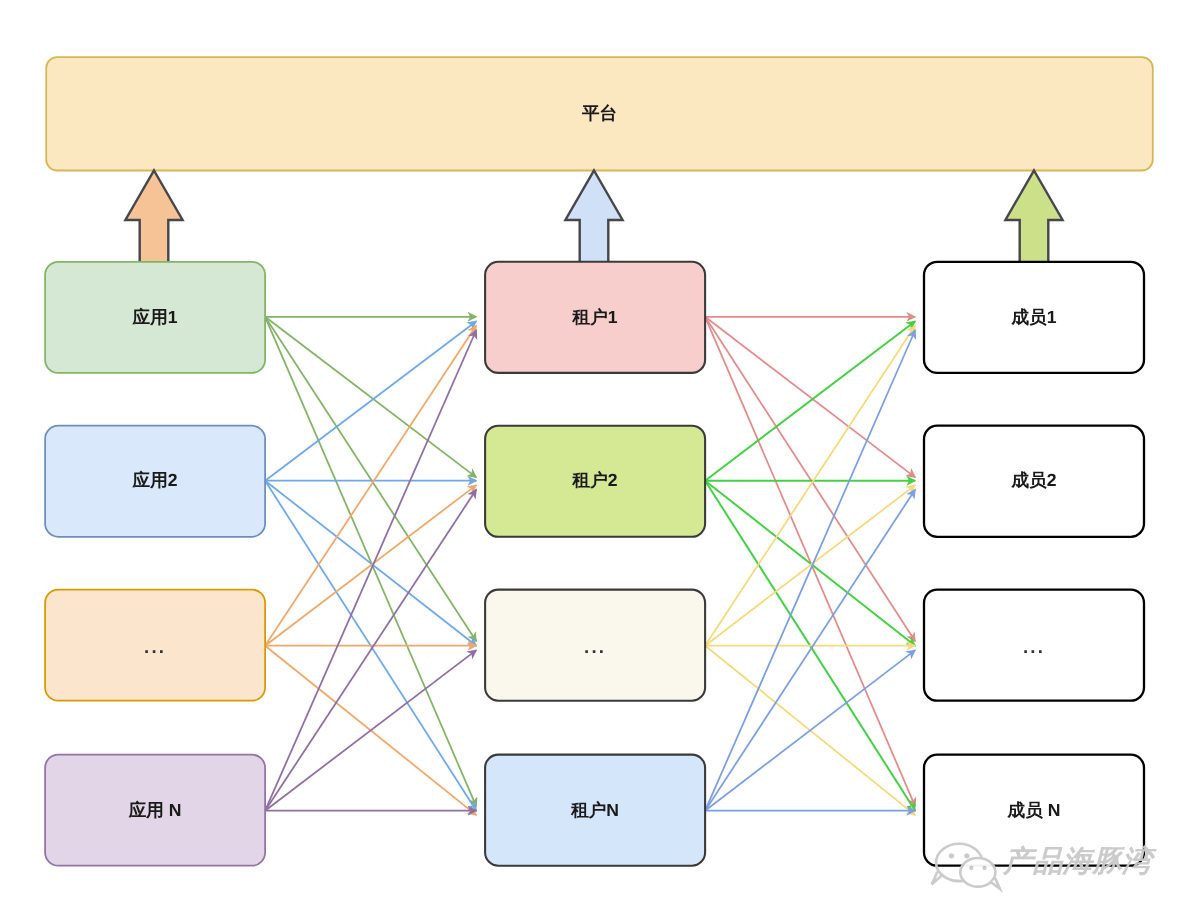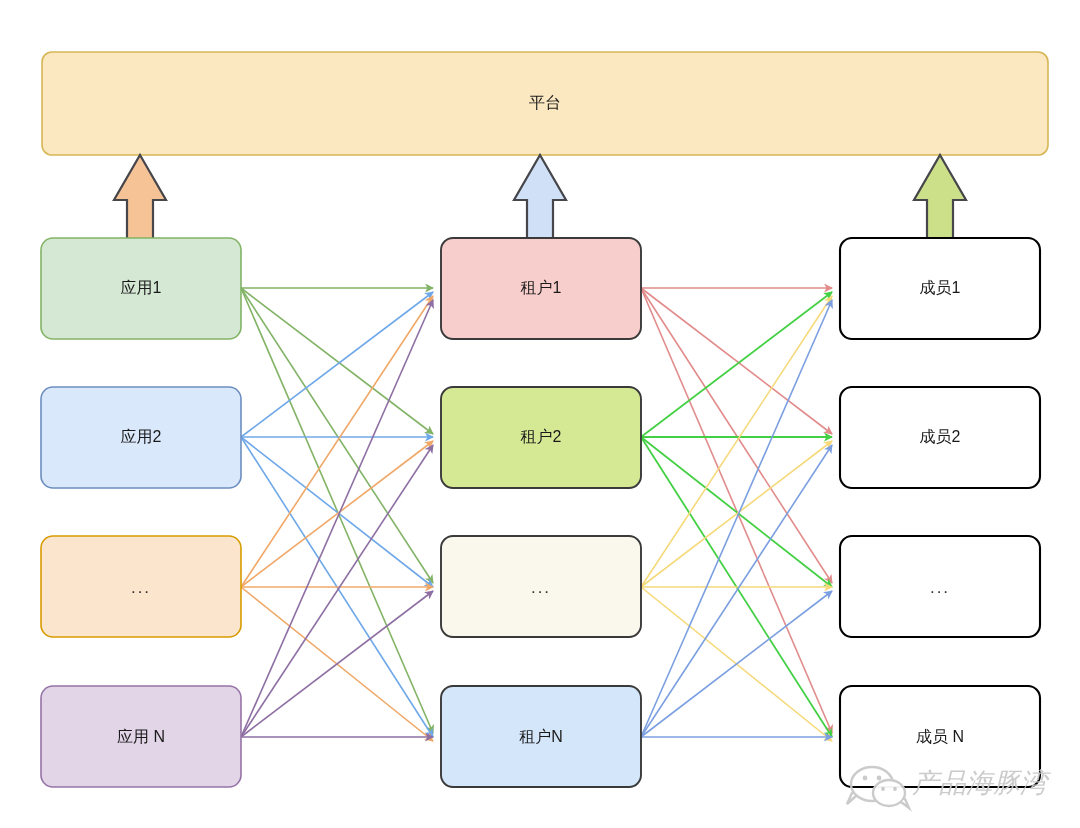--- a/index.html
+++ b/index.html
@@ -11,20 +11,21 @@
     width: 1080px;
     height: 828px;
     font-family: "Liberation Sans", "DejaVu Sans", sans-serif;
     overflow: hidden;
     position: relative;
   }
   #diagram-root {
     position: relative;
     width: 1080px;
     height: 825px;
+    font-weight: bold;
   }
   svg#diagram-svg {
     position: absolute;
     top: 0;
     left: 0;
     width: 1080px;
     height: 828px;
     display: block;
   }
   .node-label {

